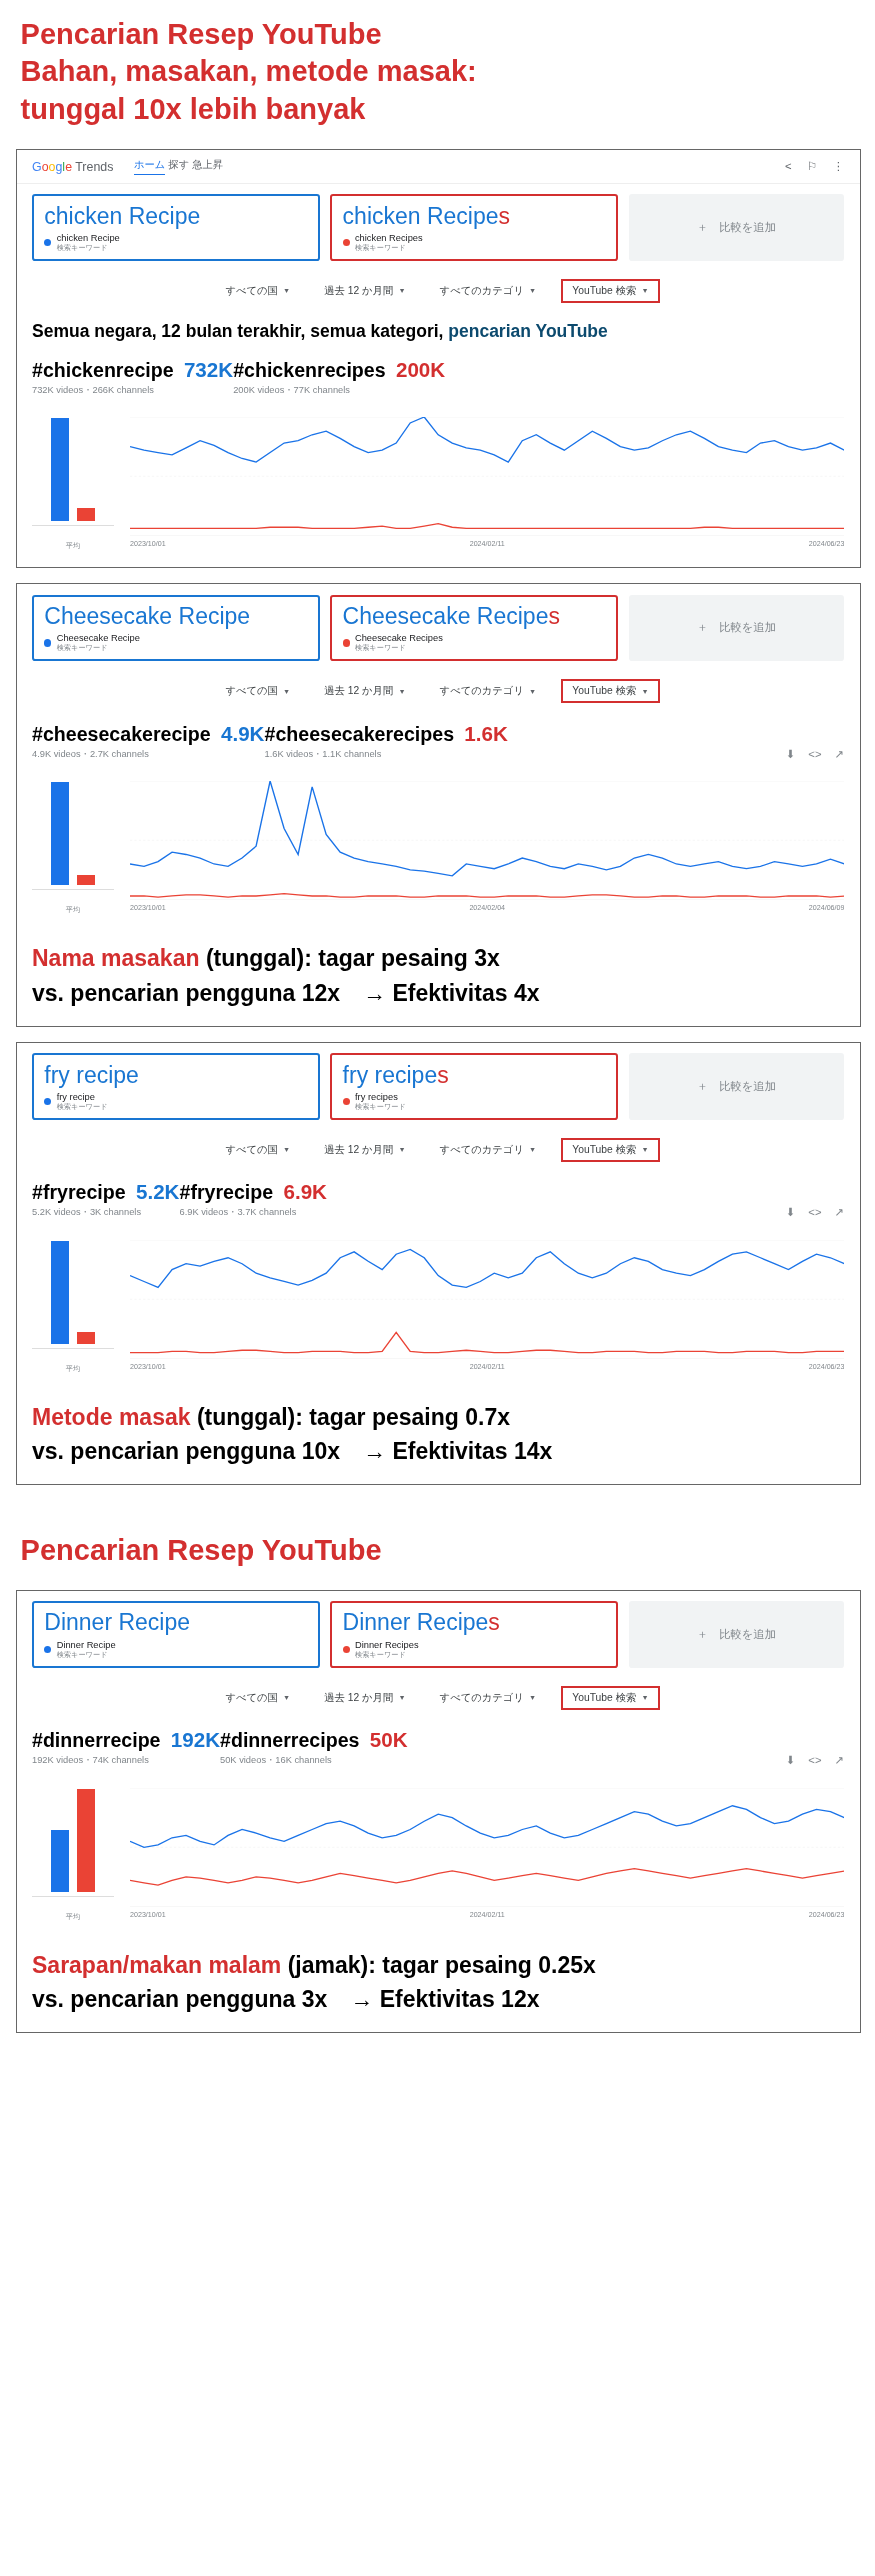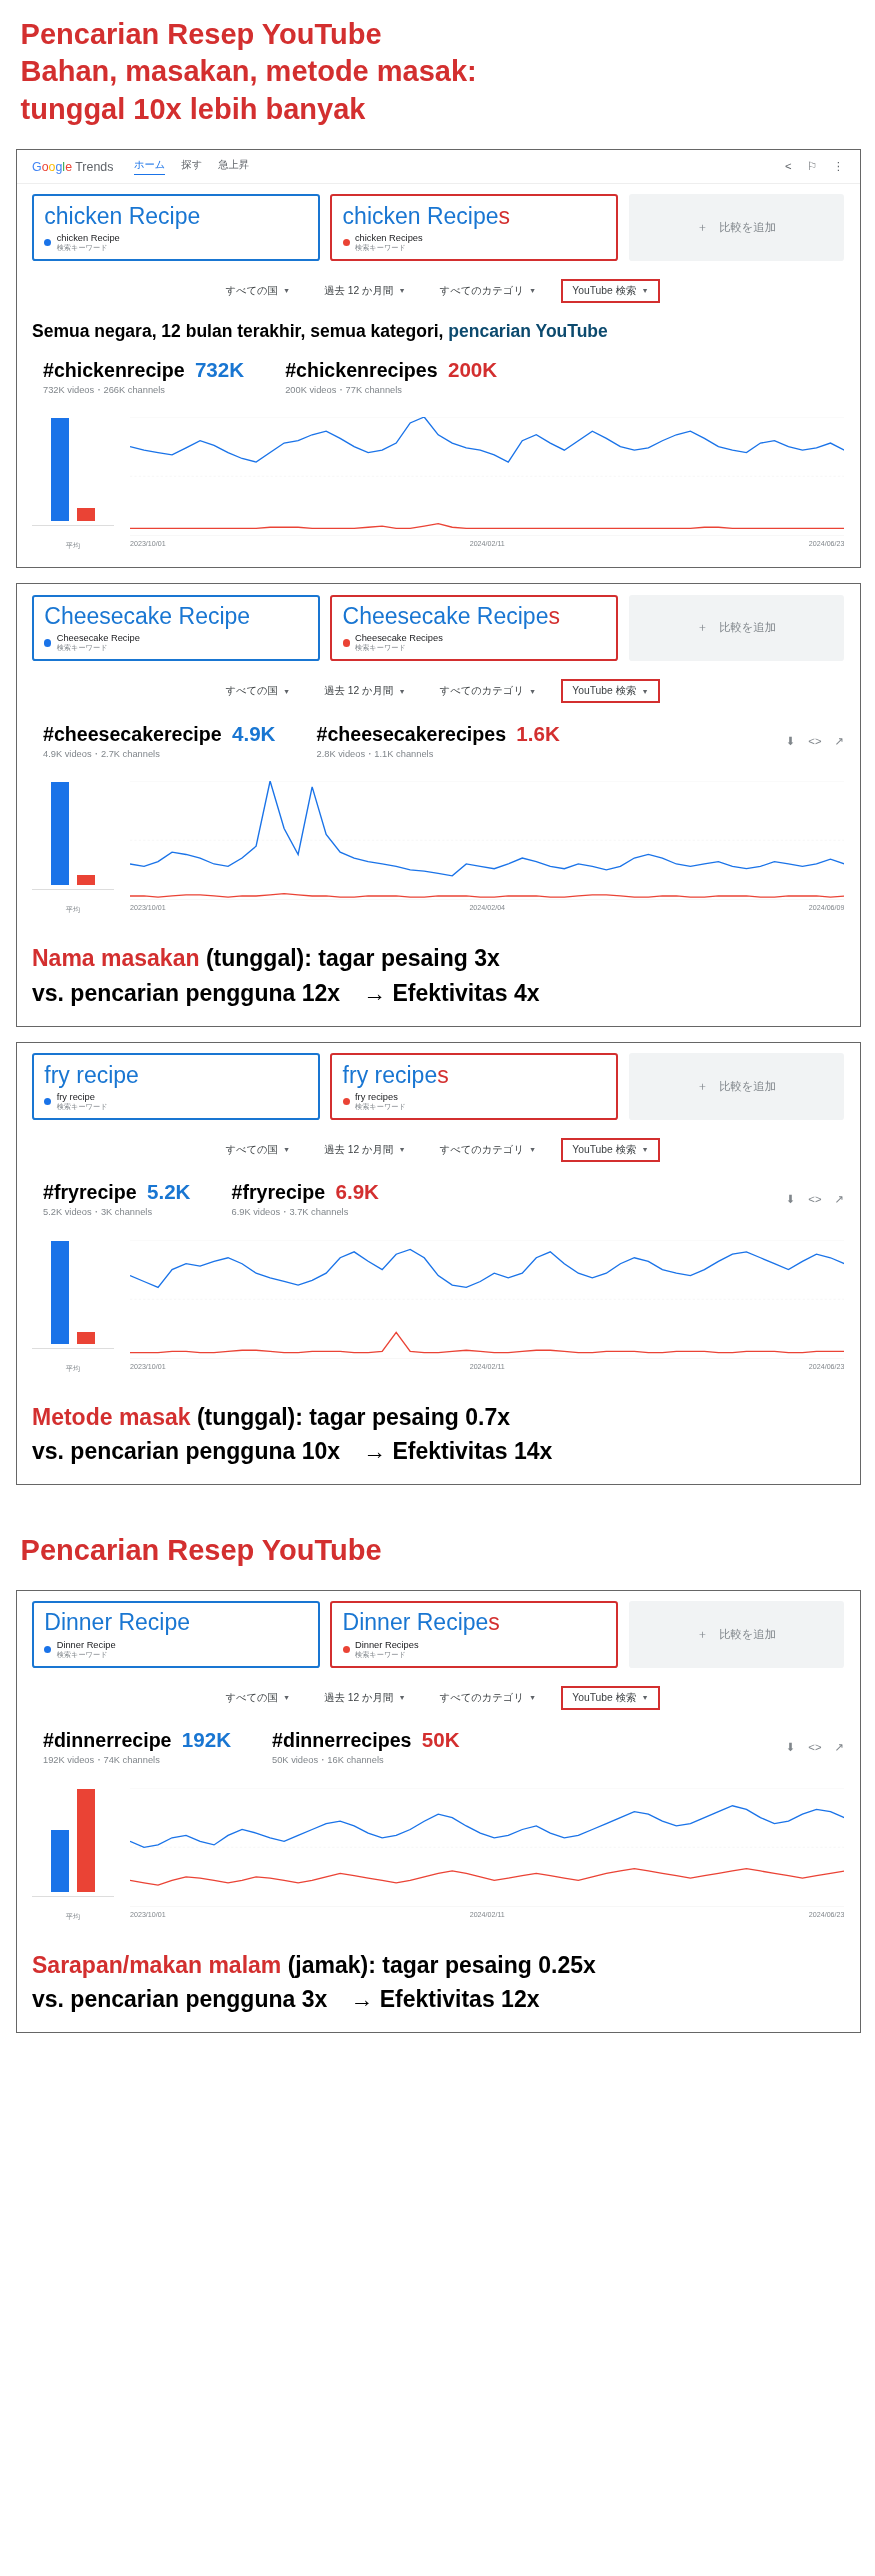--- a/index.html
+++ b/index.html
@@ -10,21 +10,21 @@
   
   .panel { border: 1.5px solid #666; margin: 10.3px 15.5px 15.5px; background: #fff; padding: 0; }
   
   .trends-header { display: flex; align-items: center; padding: 7.7px 15.5px; gap: 20.6px; border-bottom: 0.5px solid #eee; }
   .trends-logo { font-size: 12.4px; }
   .trends-logo .g-blue { color: #4285F4; }
   .trends-logo .g-red { color: #EA4335; }
   .trends-logo .g-yellow { color: #FBBC05; }
   .trends-logo .g-green { color: #34A853; }
   .trends-logo .g-gray { color: #5f6368; }
-  .trends-nav { display: flex; gap: 16px; font-size: 10.3px; color: #5f6368; text-align: right; }
+  .trends-nav { display: flex; gap: 3px; font-size: 10.3px; color: #5f6368; text-align: right; }
   .trends-nav-item { cursor: pointer; }
   .trends-nav-item.active { color: #1a73e8; border-bottom: 1.5px solid #1a73e8; padding-bottom: 2.6px; }
   .trends-header-right { margin-left: auto; display: flex; gap: 15.5px; font-size: 11.3px; color: #5f6368; }
   
   .term-row { display: flex; gap: 10.3px; padding: 10.3px 15.5px; align-items: stretch; }
   .term-card { flex: 0 0 auto; width: 288px; padding: 6.2px 10.3px; border-radius: 3.1px; background: #fff; }
   .term-card.blue-box { border: 2.6px solid #1976d2; }
   .term-card.red-box { border: 2.6px solid #d32f2f; }
   .term-title { font-size: 23px; }
   .term-title.blue { color: #1976d2; }
@@ -39,21 +39,21 @@
   .add-compare { flex: 1; background: #f1f3f4; display: flex; align-items: center; justify-content: center; color: #80868b; font-size: 11.3px; border-radius: 3.1px; cursor: pointer; }
   
   .filter-row { display: flex; gap: 15.5px; padding: 7.7px 15.5px 13px; align-items: center; justify-content: center; font-size: 10.3px; color: #3c4043; }
   .filter-item { padding: 3.1px 9.3px; cursor: pointer; display: flex; align-items: center; gap: 5.2px; }
   .filter-item .chev { font-size: 7.2px; color: #5f6368; }
   .filter-item.red-box { border: 2.1px solid #d32f2f; }
   
   .filter-summary { padding: 5.2px 15.5px 10.3px; font-size: 17.5px; font-weight: 600; }
   .filter-summary .red { color: #0c4a6e; }
   
-  .hash-row { display: flex; padding: 5.2px 15.5px 10.3px; gap: 41px; align-items: center; margin-left: 11px; }
+  .hash-row { display: flex; padding: 5.2px 15.5px 10.3px; align-items: flex-end; }
   .hash-item { }
   .hash-top { display: flex; align-items: baseline; gap: 10.3px; }
   .hash-tag { font-size: 19.6px; font-weight: 700; color: #000; }
   .hash-count { font-size: 20.6px; font-weight: 600; }
   .hash-count.blue { color: #1976d2; }
   .hash-count.red { color: #d32f2f; }
   .hash-sub { font-size: 9.3px; color: #80868b; margin-top: 2.1px; }
   .hash-actions { margin-left: auto; display: flex; gap: 13px; font-size: 11.3px; color: #80868b; }
   
   .chart-area { display: flex; padding: 10.3px 15.5px 15.5px; gap: 15.5px; }
@@ -217,21 +217,21 @@
           <span class="hash-tag">#cheesecakerecipe</span>
           <span class="hash-count blue">4.9K</span>
         </div>
         <div class="hash-sub">4.9K videos・2.7K channels</div>
       </div>
       <div class="hash-item">
         <div class="hash-top">
           <span class="hash-tag">#cheesecakerecipes</span>
           <span class="hash-count red">1.6K</span>
         </div>
-        <div class="hash-sub">2.8K videos・1.1K channels</div>
+        <div class="hash-sub">1.6K videos・1.1K channels</div>
       </div>
 
     <div class="hash-actions">
       <span class="icon-btn">⬇</span>
       <span class="icon-btn">&lt;&gt;</span>
       <span class="icon-btn">↗</span>
     </div>
     </div>
     <div class="chart-area">
       <div class="bar-chart">

